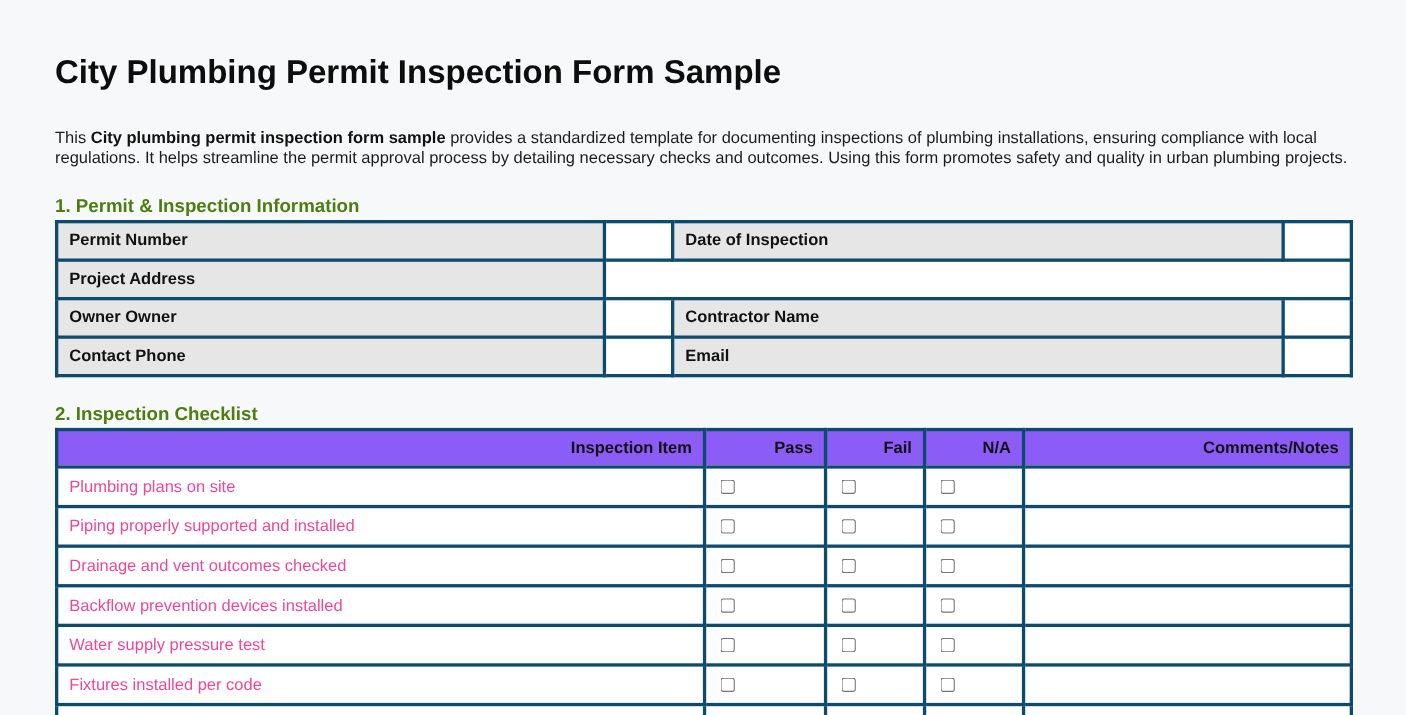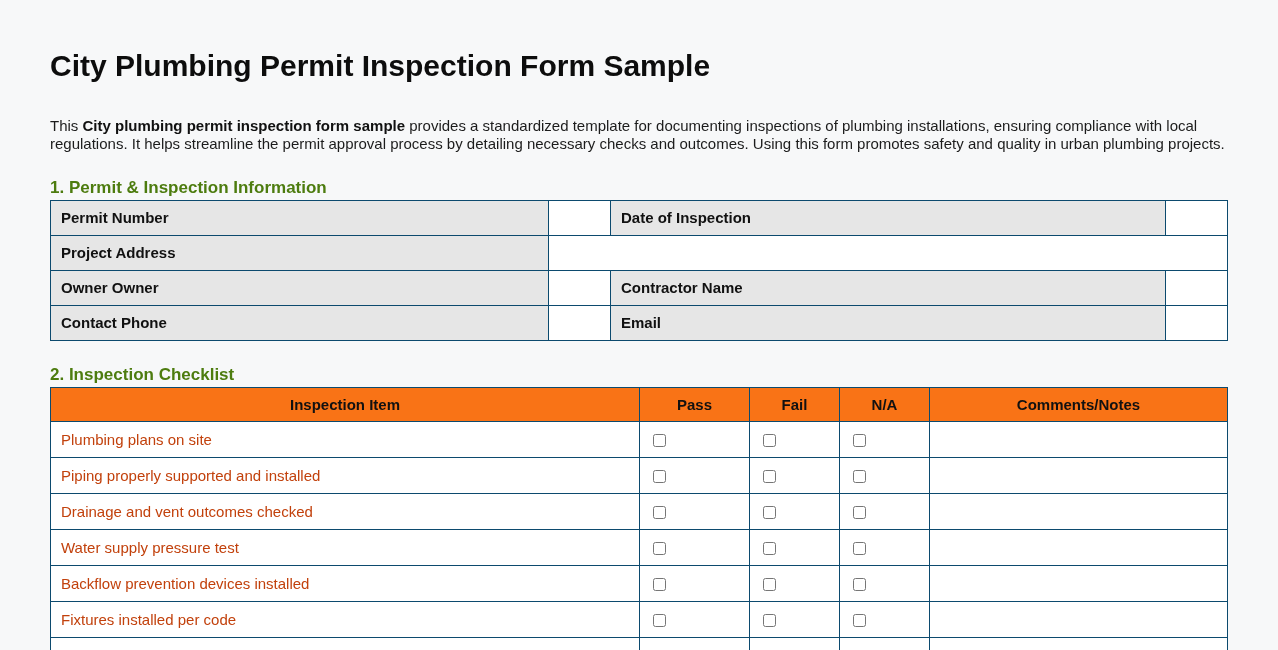--- a/index.html
+++ b/index.html
@@ -40,50 +40,50 @@
     color: #4d7c0f;
   }
   table {
     border-collapse: collapse;
     width: 1177px;
     margin-top: 2px;
     table-layout: fixed;
     background: #ffffff;
   }
   td, th {
-    border: 1px solid #0c4a6e;
+    border: 3px solid #0c4a6e;
     font-size: 15px;
     padding: 0 10px;
     vertical-align: middle;
     overflow: hidden;
     white-space: nowrap;
   }
   th {
-    background: #f97316;
+    background: #8b5cf6;
     font-weight: bold;
-    text-align: center;
+    text-align: right;
   }
   .label-cell {
     background: #e6e6e6;
     font-weight: bold;
   }
   .value-cell, .comments-cell, .check-cell {
     background: #ffffff;
   }
   #info-table tr { height: 35px; }
   #checklist-table tr.header-row { height: 34px; }
   #checklist-table tr.data-row { height: 36px; }
   .check-cell { padding-left: 13px; }
   input[type="checkbox"] {
     width: 13px;
     height: 13px;
     margin: 0;
     vertical-align: middle;
   }
-  .item-cell { color: #c2410c; }
+  .item-cell { color: #ec4899; }
 </style>
 </head>
 <body>
 
 <div class="content">
 
   <h1 class="page-title">City Plumbing Permit Inspection Form Sample</h1>
 
   <p class="intro"><span>This </span><b>City plumbing permit inspection form sample</b><span> provides a standardized template for documenting inspections of plumbing installations, ensuring compliance with local regulations. It helps streamline the permit approval process by detailing necessary checks and outcomes. Using this form promotes safety and quality in urban plumbing projects.</span></p>
 
@@ -155,28 +155,28 @@
         <td class="comments-cell"></td>
       </tr>
       <tr class="data-row">
         <td class="item-cell">Drainage and vent outcomes checked</td>
         <td class="check-cell"><input type="checkbox" style=""></td>
         <td class="check-cell"><input type="checkbox" style=""></td>
         <td class="check-cell"><input type="checkbox" style=""></td>
         <td class="comments-cell"></td>
       </tr>
       <tr class="data-row">
-        <td class="item-cell">Water supply pressure test</td>
+        <td class="item-cell">Backflow prevention devices installed</td>
         <td class="check-cell"><input type="checkbox" style=""></td>
         <td class="check-cell"><input type="checkbox" style=""></td>
         <td class="check-cell"><input type="checkbox" style=""></td>
         <td class="comments-cell"></td>
       </tr>
       <tr class="data-row">
-        <td class="item-cell">Backflow prevention devices installed</td>
+        <td class="item-cell">Water supply pressure test</td>
         <td class="check-cell"><input type="checkbox" style=""></td>
         <td class="check-cell"><input type="checkbox" style=""></td>
         <td class="check-cell"><input type="checkbox" style=""></td>
         <td class="comments-cell"></td>
       </tr>
       <tr class="data-row">
         <td class="item-cell">Fixtures installed per code</td>
         <td class="check-cell"><input type="checkbox" style=""></td>
         <td class="check-cell"><input type="checkbox" style=""></td>
         <td class="check-cell"><input type="checkbox" style=""></td>

